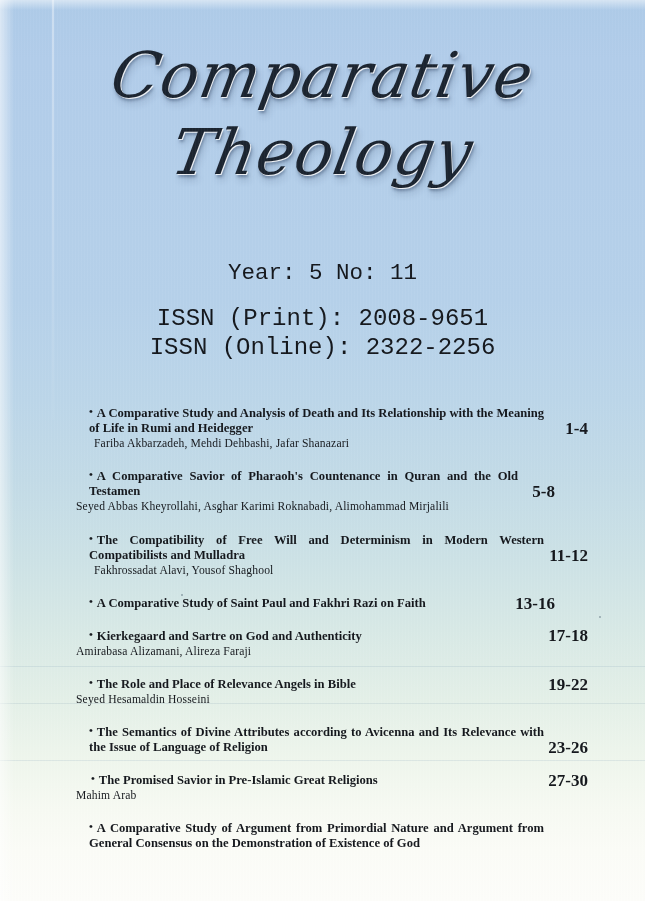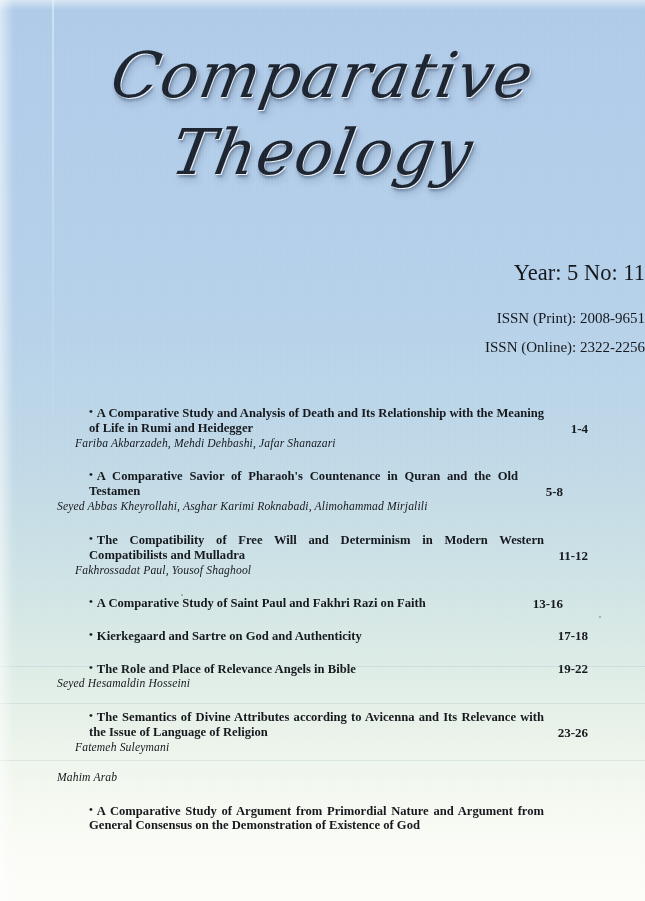--- a/index.html
+++ b/index.html
@@ -101,28 +101,29 @@
     transform: skewX(-10deg);
   }
   .script-1 { font-size: 63px; }
   .script-2 { font-size: 63px; margin-top: 14px; }
 
   
   .issue {
     position: absolute;
     left: 0; right: 0;
     top: 258px;
-    text-align: right;
+    text-align: center;
     font-size: 22.5px;
     line-height: 30px;
     color: #14171c;
+    font-family: Liberation Mono, monospace;
   }
   .issue .gap { height: 16px; }
   .issn {
-    font-size: 15px;
+    font-size: 24px;
     line-height: 29px;
   }
 
   
   .toc {
     position: absolute;
     left: 57px;
     right: 57px;
     top: 404px;
   }
@@ -142,34 +143,34 @@
   .title-row .bullet {
     font-size: 11px;
     vertical-align: 1.5px;
     padding-right: 4px;
   }
   .title-row .pages {
     font-weight: bold;
     position: absolute;
     right: 0;
     bottom: 0;
-    font-size: 13px;
-  }
-  
-  .title-row.inset .pages { right: 25px; }
+    font-size: 17px;
+  }
+  
+  .title-row.inset .pages { right: 33px; }
   
   .title-row.single { padding-right: 70px; }
 
   .authors {
-    font-style: italic;
     font-size: 11.6px;
     line-height: 14.5px;
     padding-left: 18px;
     margin-top: 1px;
     letter-spacing: 0.15px;
+    margin-left: 19px;
   }
   .authors.flush { padding-left: 0; }
   .entry.tight .title-row { padding-left: 2px; }
 
   
   .scan-line {
     position: absolute;
     height: 1px;
     left: 0; right: 0;
     background: rgba(120,150,175,0.16);
@@ -216,54 +217,58 @@
       </div>
       <div class="authors flush">Seyed Abbas Kheyrollahi, Asghar Karimi Roknabadi, Alimohammad Mirjalili</div>
     </div>
 
 
     <div class="entry">
       <div class="title-row">
         <span class="bullet">•</span><span>The Compatibility of Free Will and Determinism in Modern Western Compatibilists and Mulladra</span>
         <span class="pages">11-12</span>
       </div>
-      <div class="authors">Fakhrossadat Paul, Yousof Shaghool</div>
+      <div class="authors">Fakhrossadat Alavi, Yousof Shaghool</div>
     </div>
 
     <div class="entry">
       <div class="title-row single inset">
         <span class="bullet">•</span><span>A Comparative Study of Saint Paul and Fakhri Razi on Faith</span>
         <span class="pages">13-16</span>
       </div>
     </div>
 
     <div class="entry">
       <div class="title-row single">
         <span class="bullet">•</span><span>Kierkegaard and Sartre on God and Authenticity</span>
         <span class="pages">17-18</span>
       </div>
+      <div class="authors flush">Amirabasa Alizamani, Alireza Faraji</div>
     </div>
 
     <div class="entry">
       <div class="title-row single">
         <span class="bullet">•</span><span>The Role and Place of Relevance Angels in Bible</span>
         <span class="pages">19-22</span>
       </div>
       <div class="authors flush">Seyed Hesamaldin Hosseini</div>
     </div>
 
     <div class="entry">
       <div class="title-row">
         <span class="bullet">•</span><span>The Semantics of Divine Attributes according to Avicenna and Its Relevance with the Issue of Language of Religion</span>
         <span class="pages">23-26</span>
       </div>
-      <div class="authors">Fatemeh Suleymani</div>
     </div>
 
     <div class="entry tight">
+      <div class="title-row single">
+        <span class="bullet">•</span><span>The Promised Savior in Pre-Islamic Great Religions</span>
+        <span class="pages">27-30</span>
+      </div>
       <div class="authors flush">Mahim Arab</div>
     </div>
 
     <div class="entry">
       <div class="title-row">
         <span class="bullet">•</span><span>A Comparative Study of Argument from Primordial Nature and Argument from General Consensus on the Demonstration of Existence of God</span>
         
       </div>
 
     </div>

